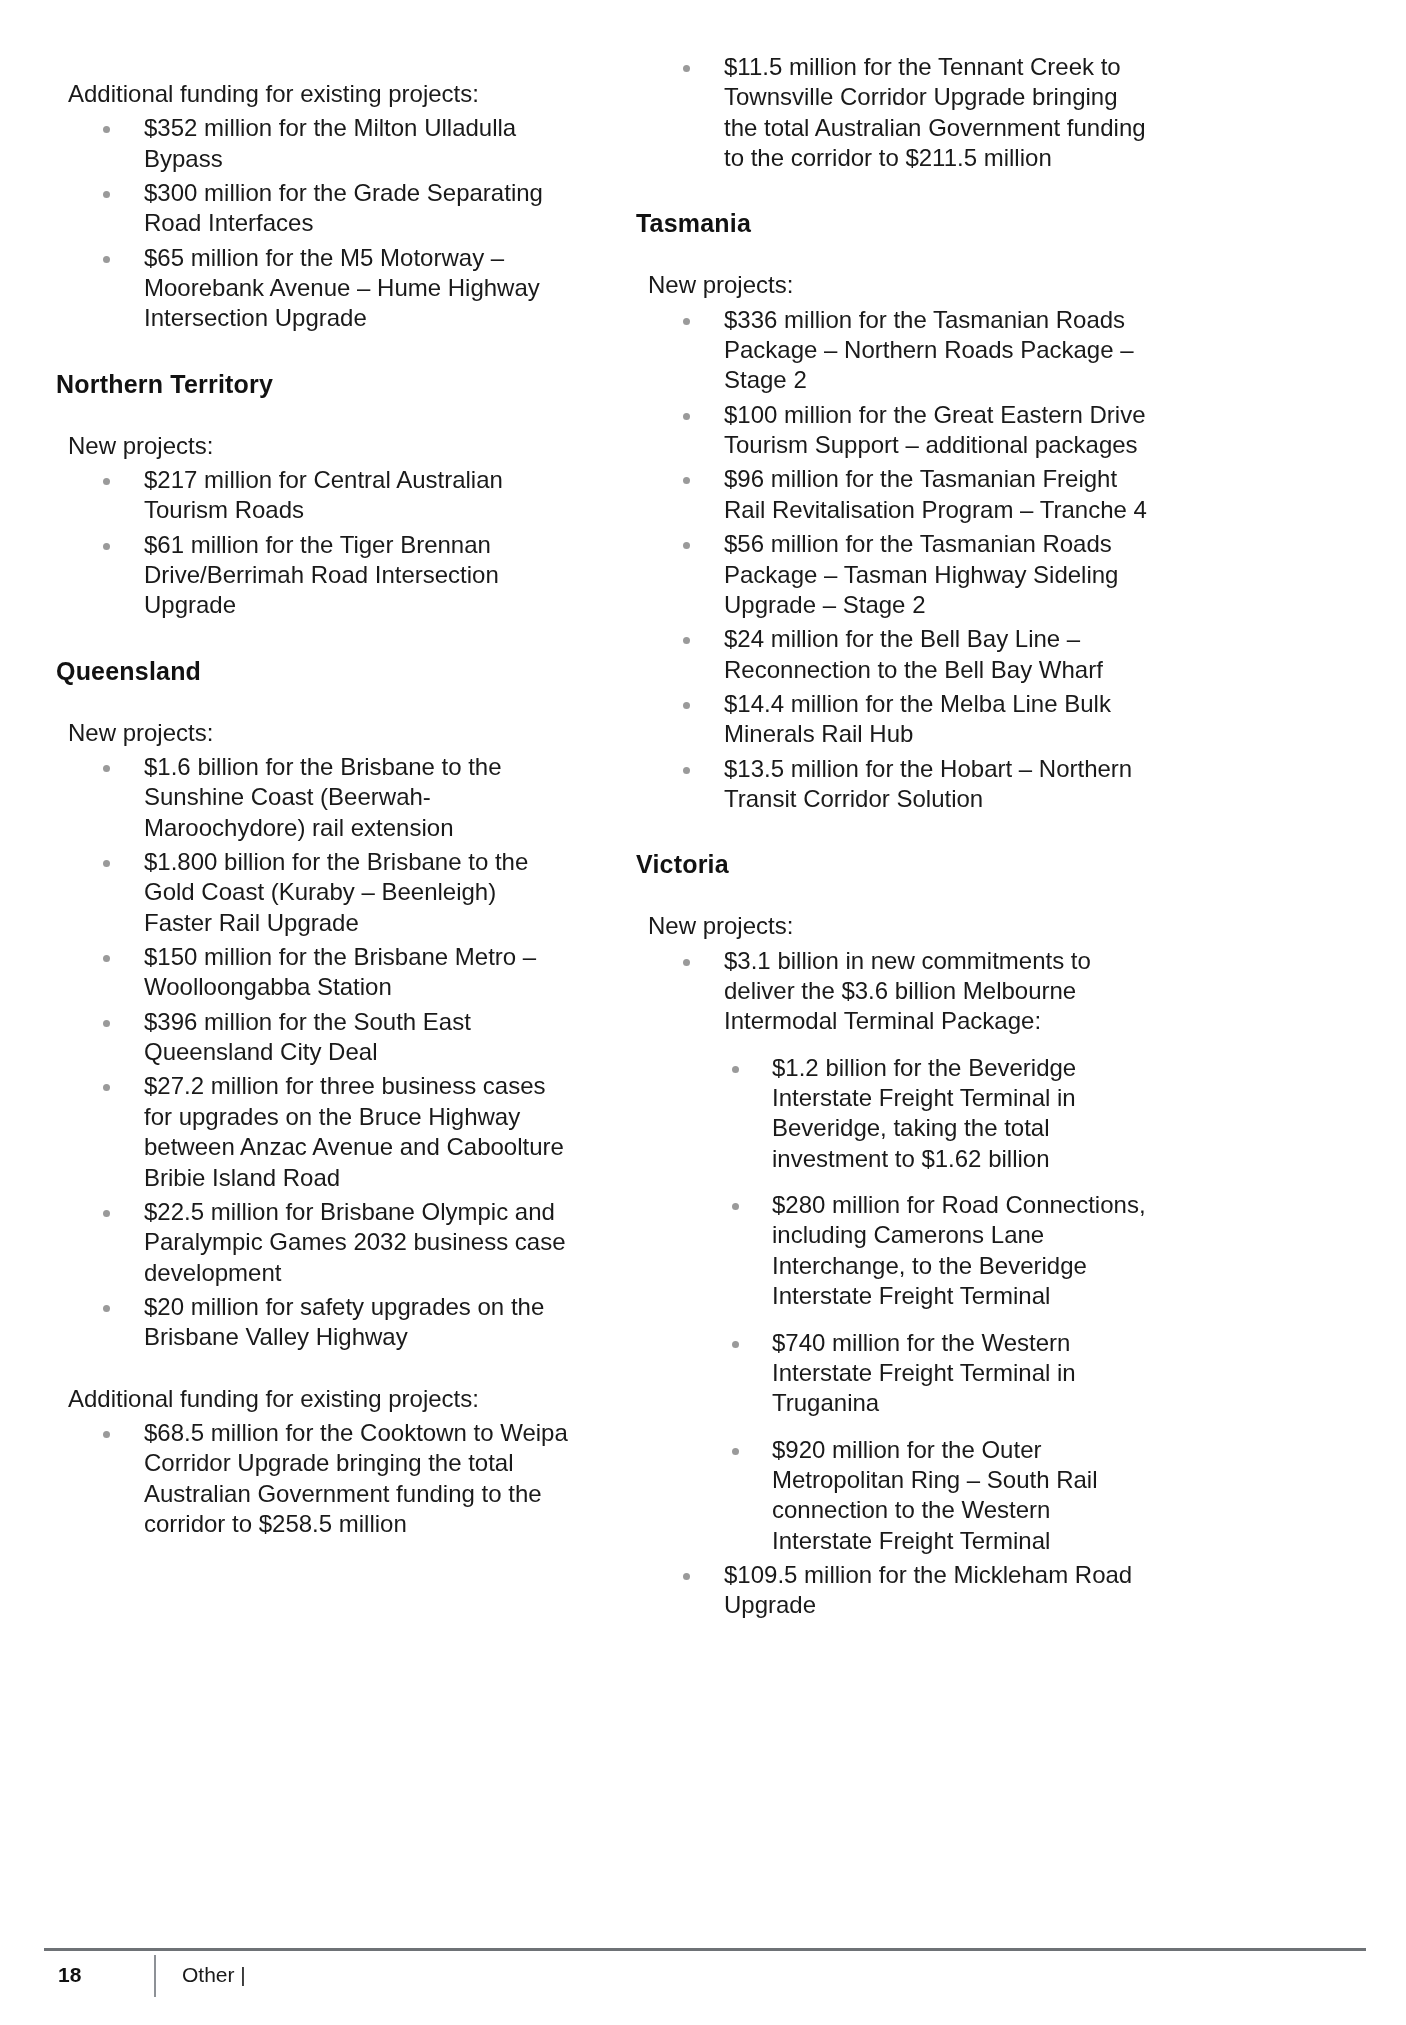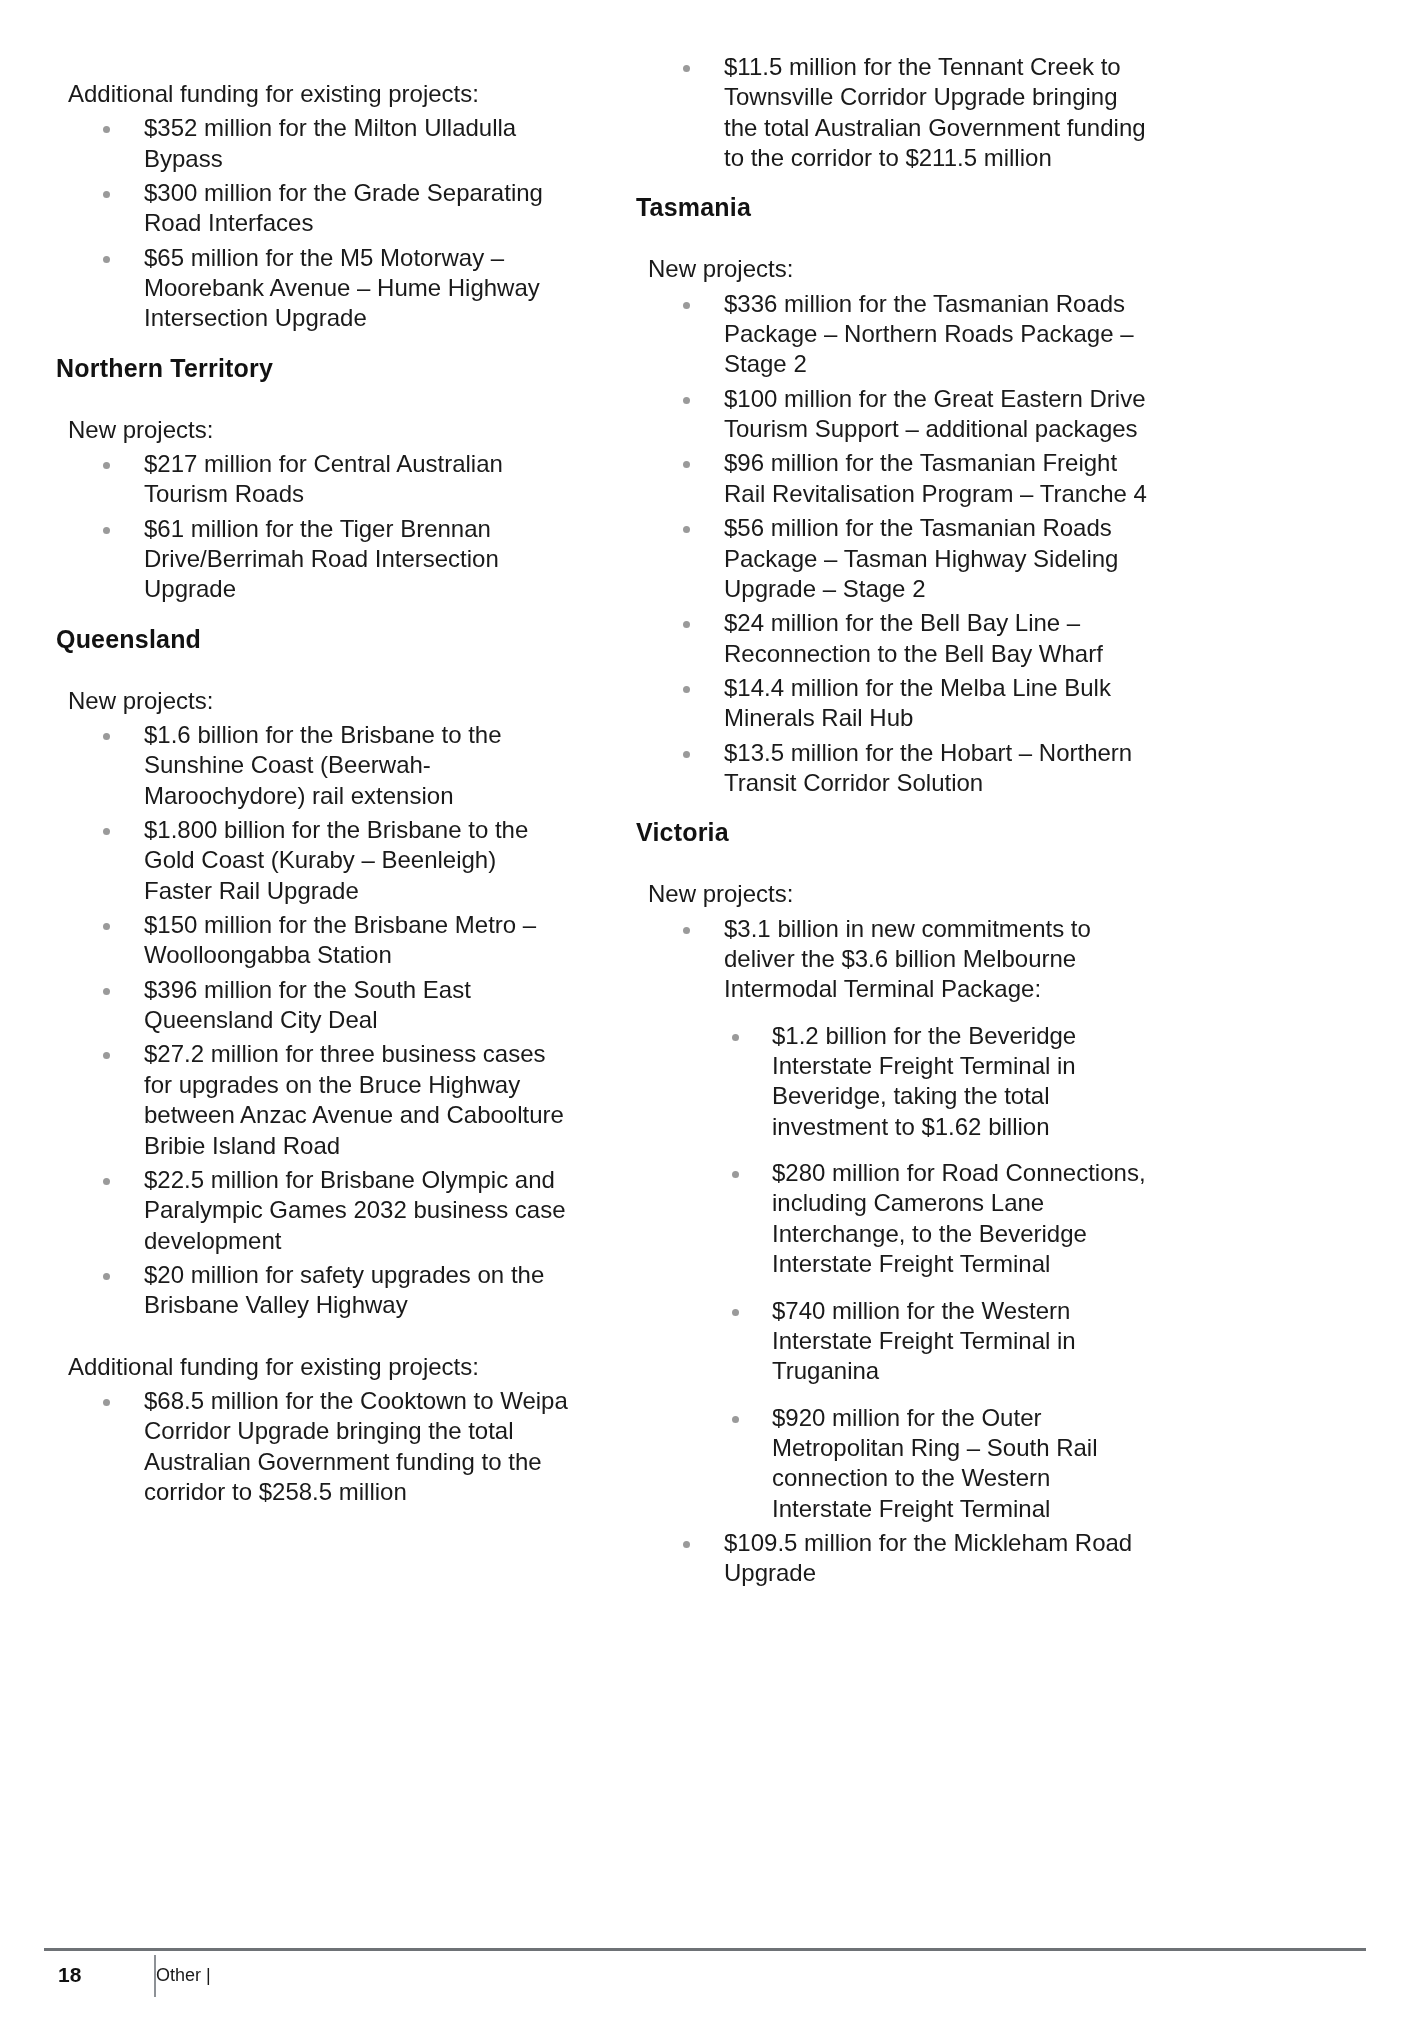--- a/index.html
+++ b/index.html
@@ -33,21 +33,21 @@
   }
   .col-right {
     width: 520px;
     flex: 0 0 520px;
   }
 
   h2.state-heading {
     font-size: 25px;
     font-weight: bold;
     line-height: 1.28;
-    margin: 18px 0 0 0;
+    margin: 34px 0 0 0;
     letter-spacing: 0.2px;
     color: #121212;
   }
   p.lead {
     font-size: 24px;
     line-height: 1.30;
     margin: 30px 0 0 12px;
     color: #1a1a1a;
     font-weight: 400;
   }
@@ -129,21 +129,22 @@
     color: #111;
   }
   .footer-sep {
     width: 2px;
     background: #8d9196;
     margin: 2px 0 0 0;
   }
   .footer-label {
     display: flex;
     align-items: center;
-    font-size: 18px;
+    padding-left: 26px;
+    font-size: 21px;
     color: #1a1a1a;
   }
 </style>
 </head>
 <body>
 
 <div class="page">
 
   <div class="columns">
 

